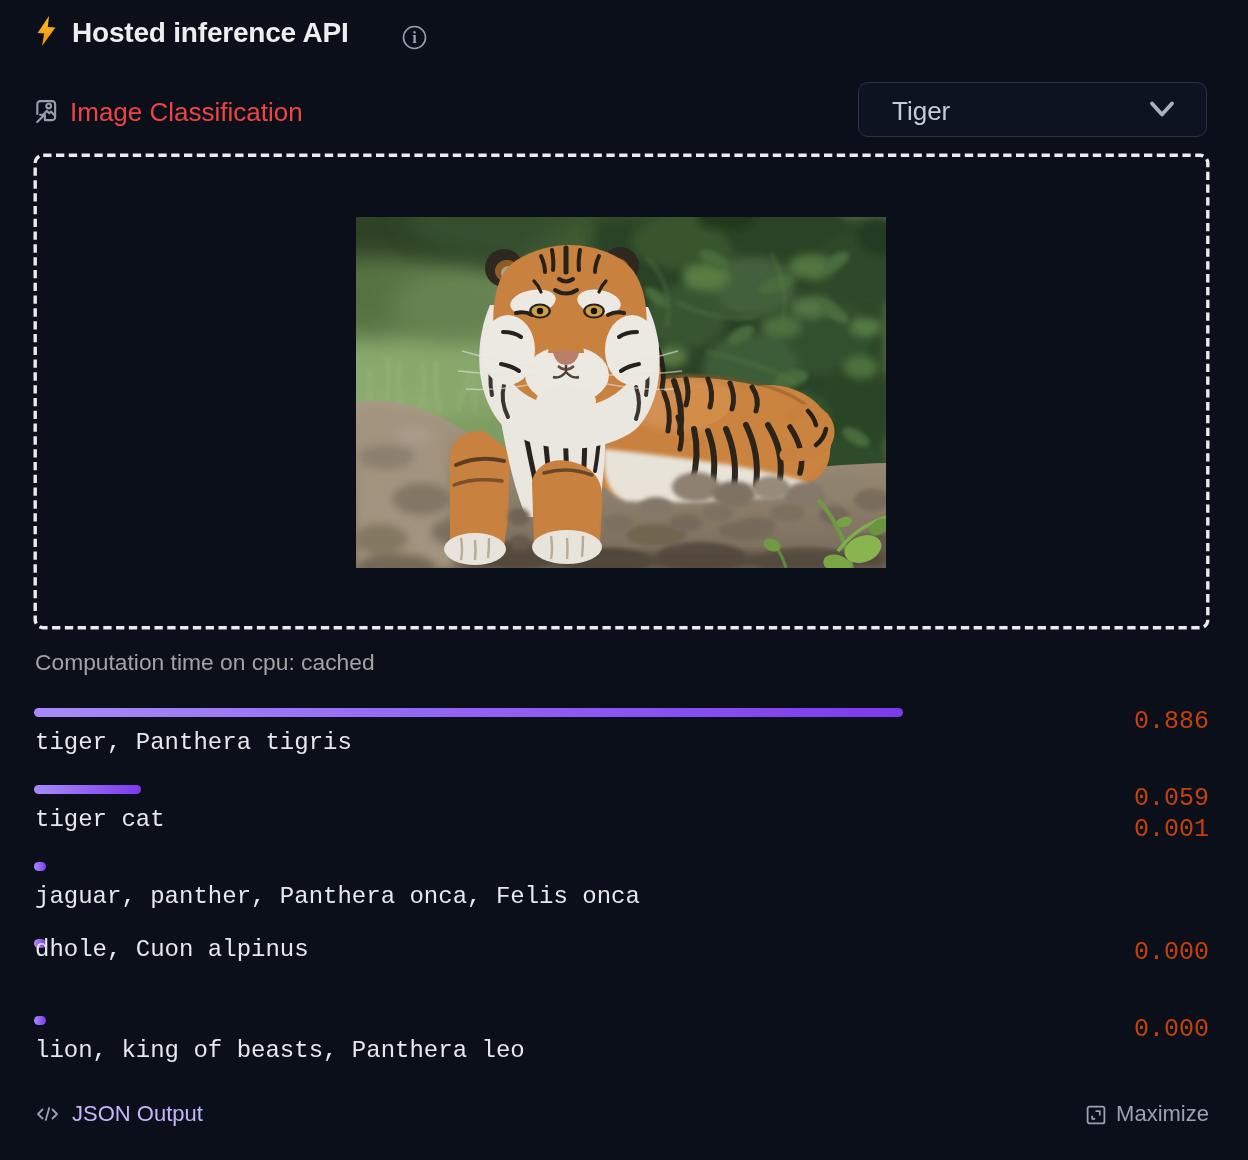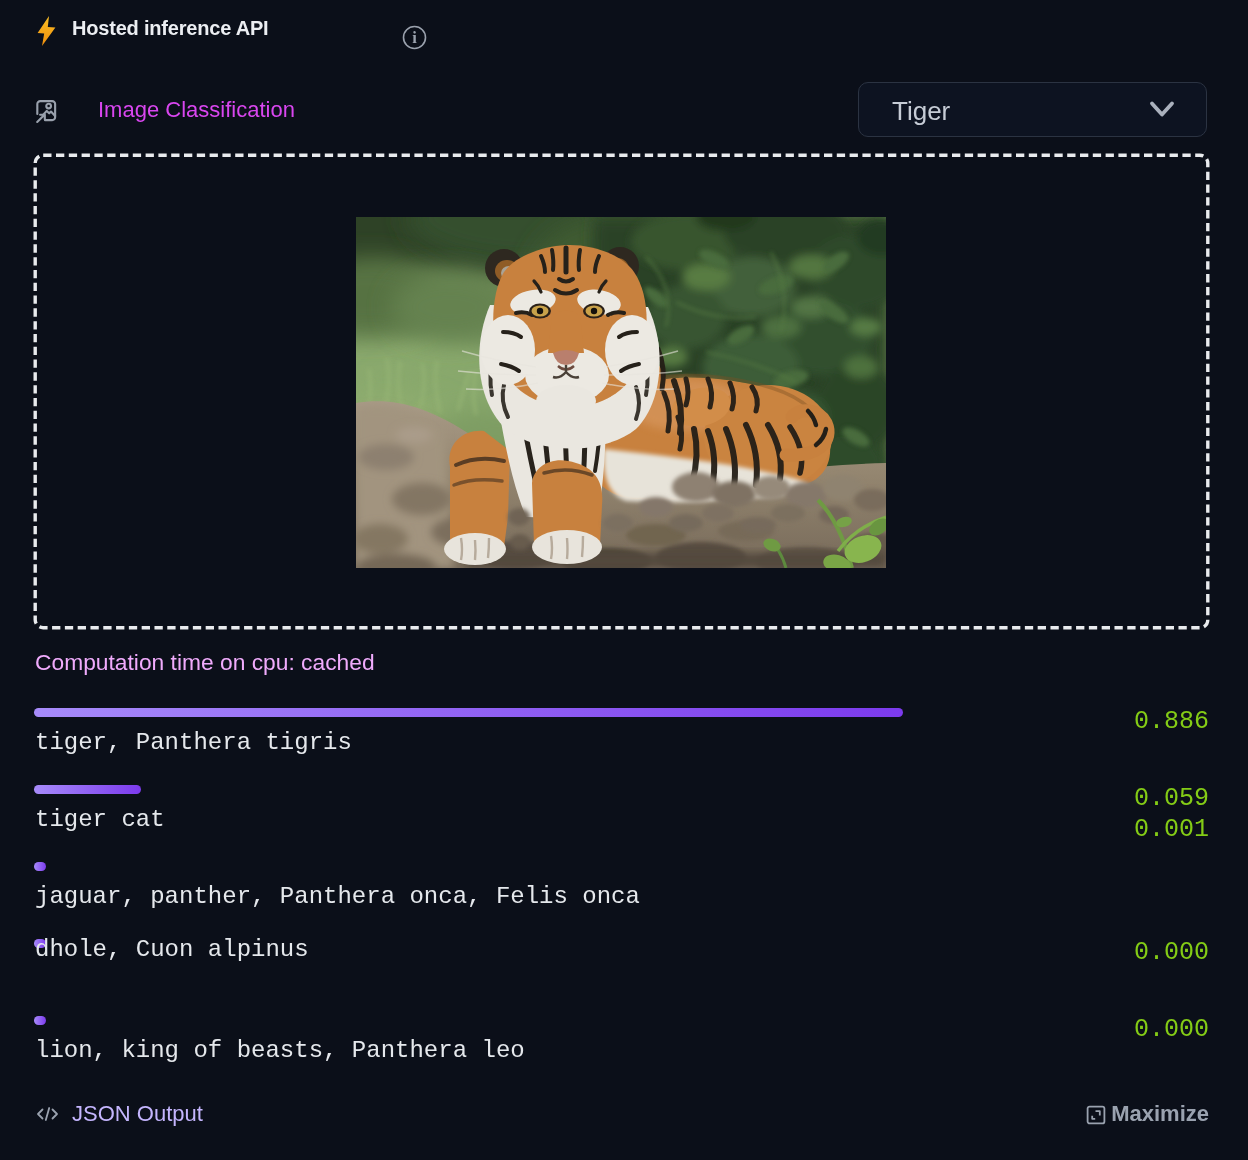--- a/index.html
+++ b/index.html
@@ -1,46 +1,46 @@
 <!DOCTYPE html>
 <html><head>
 <meta charset="utf-8">
 <style>
   html,body{margin:0;padding:0;}
   body{width:1248px;height:1160px;background:#0b0f19;font-family:"Liberation Sans",sans-serif;overflow:hidden;position:relative;}
   .abs{position:absolute;}
   .bar{position:absolute;height:8.5px;border-radius:5px;background:linear-gradient(90deg,#a78bfa,#7c3aed);left:34px;}
   .lbl{position:absolute;left:35px;color:#e5e8ec;font-family:Liberation Mono, monospace;font-size:24px;line-height:28px;white-space:pre;}
-  .val{position:absolute;right:39px;color:#84cc16;font-family:"Liberation Mono",monospace;font-size:25px;line-height:28px;}
+  .val{position:absolute;right:39px;color:#c2410c;font-family:"Liberation Mono",monospace;font-size:25px;line-height:28px;}
 </style>
 </head>
 <body>
 
   <svg class="abs" style="left:37px;top:16px;" width="19" height="30" viewBox="0 0 19 30">
     <path d="M12.0 0 L0.6 16.9 L7.2 17.6 L5.0 30 L18.4 11.6 L10.8 10.9 Z" fill="url(#boltg)"></path>
     <defs>
       <linearGradient id="boltg" x1="0" y1="0" x2="0" y2="1">
         <stop offset="0" stop-color="#fbbf24"></stop>
         <stop offset="1" stop-color="#ef8e0d"></stop>
       </linearGradient>
     </defs>
   </svg>
-  <div class="abs" style="left:72px;top:17px;font-size:20px;font-weight:bold;color:#eceef2;letter-spacing:-0.2px;">Hosted inference API</div>
+  <div class="abs" style="left:72px;top:17px;font-size:28px;font-weight:bold;color:#eceef2;letter-spacing:-0.2px;">Hosted inference API</div>
   <svg class="abs" style="left:402px;top:25px;" width="25" height="25" viewBox="0 0 25 25">
     <circle cx="12.5" cy="12.5" r="11" fill="none" stroke="#9aa1ad" stroke-width="1.6"></circle>
     <text x="12.5" y="18.4" text-anchor="middle" font-family="Liberation Serif, serif" font-weight="bold" font-size="16.5" fill="#9aa1ad">i</text>
   </svg>
 
   <svg class="abs" style="left:33px;top:97px;" width="27" height="28" viewBox="0 0 23 25" fill="none" stroke="#99a0ac" stroke-width="1.9" stroke-linecap="round" stroke-linejoin="round">
     <path d="M3.3 15.2 V6.3 a2.6 2.6 0 0 1 2.6 -2.6 H16.6 a2.6 2.6 0 0 1 2.6 2.6 V18.1 a2.6 2.6 0 0 1 -2.6 2.6 H10.2"></path>
     <circle cx="13.4" cy="8.1" r="2.1"></circle>
     <path d="M8.6 15.8 L11.7 12.4 L13.9 14.6 L15.5 13 L19.2 16.9"></path>
     <path d="M3.2 22.3 L9.5 16 M5.8 15.8 H10 V20"></path>
   </svg>
-  <div class="abs" style="left:70px;top:97px;font-size:22px;color:#d946ef;margin-left:28px;">Image Classification</div>
+  <div class="abs" style="left:70px;top:97px;font-size:26px;color:#ef4444;">Image Classification</div>
 
   <div class="abs" style="left:858px;top:82px;width:349px;height:55px;border:1.4px solid #2b3342;border-radius:10px;background:#0d1321;box-sizing:border-box;"></div>
   <div class="abs" style="left:892px;top:96px;font-size:26px;color:#c6ccd6;">Tiger</div>
   <svg class="abs" style="left:1149px;top:100px;" width="26" height="22" viewBox="0 0 26 22" fill="none" stroke="#aab1bd" stroke-width="3.8" stroke-linecap="round" stroke-linejoin="round">
     <path d="M3 3.5 L13 14.5 L23 3.5"></path>
   </svg>
 
   <svg class="abs" style="left:33px;top:153px;" width="1177" height="477" viewBox="0 0 1177 477">
     <rect x="2.2" y="2.2" width="1172.6" height="472.6" rx="8" fill="none" stroke="#e9ebee" stroke-width="3.4" stroke-dasharray="8.3 4.5"></rect>
   </svg>
@@ -300,21 +300,21 @@
       <ellipse cx="507" cy="332" rx="19" ry="13" fill="#88b54e" transform="rotate(-20 507 332)"></ellipse>
       <ellipse cx="481" cy="347" rx="14" ry="9" fill="#7aa646" transform="rotate(15 481 347)"></ellipse>
       <ellipse cx="523" cy="310" rx="11" ry="7" fill="#699540" transform="rotate(-35 523 310)"></ellipse>
       <path d="M430 351 q-6 -20 -16 -26" stroke="#5d8a3e" stroke-width="3" fill="none"></path>
       <ellipse cx="416" cy="328" rx="9" ry="6" fill="#6f9a43" transform="rotate(20 416 328)"></ellipse>
       <ellipse cx="488" cy="305" rx="8" ry="5" fill="#76a247" transform="rotate(-15 488 305)"></ellipse>
     </g>
     </g>
   </svg>
 
-  <div class="abs" style="left:35px;top:649px;font-size:22.8px;color:#f0abfc;">Computation time on cpu: cached</div>
+  <div class="abs" style="left:35px;top:649px;font-size:22.8px;color:#a3a3a3;">Computation time on cpu: cached</div>
 
   <div class="bar" style="top:708px;width:869px;"></div>
   <div class="lbl" style="top:729px;">tiger, Panthera tigris</div>
   <div class="val" style="top:708px;">0.886</div>
 
   <div class="bar" style="top:785px;width:107px;"></div>
   <div class="lbl" style="top:806px;">tiger cat</div>
   <div class="val" style="top:785px;">0.059</div>
 
   <div class="bar" style="top:862px;width:12px;"></div>
@@ -334,13 +334,13 @@
     <path d="M16.5 3.5 L21 8 L16.5 12.5"></path>
     <path d="M13.2 2 L9.8 14"></path>
   </svg>
   <div class="abs" style="left:72px;top:1101px;font-size:22px;color:#c4b5fd;">JSON Output</div>
 
   <svg class="abs" style="left:1086px;top:1105px;" width="20" height="20" viewBox="0 0 20 20" fill="none" stroke="#9aa2af" stroke-width="1.8" stroke-linejoin="round">
     <rect x="1.6" y="1.6" width="16.8" height="16.8" rx="2"></rect>
     <path d="M9.5 6.2 H13.8 V10.5"></path>
     <path d="M6.2 10.8 V13.8 H9.2"></path>
   </svg>
-  <div class="abs" style="right:39px;top:1101px;font-size:22px;color:#9aa2af;font-weight:bold;">Maximize</div>
+  <div class="abs" style="right:39px;top:1101px;font-size:22px;color:#9aa2af;">Maximize</div>
 
 </body></html>

